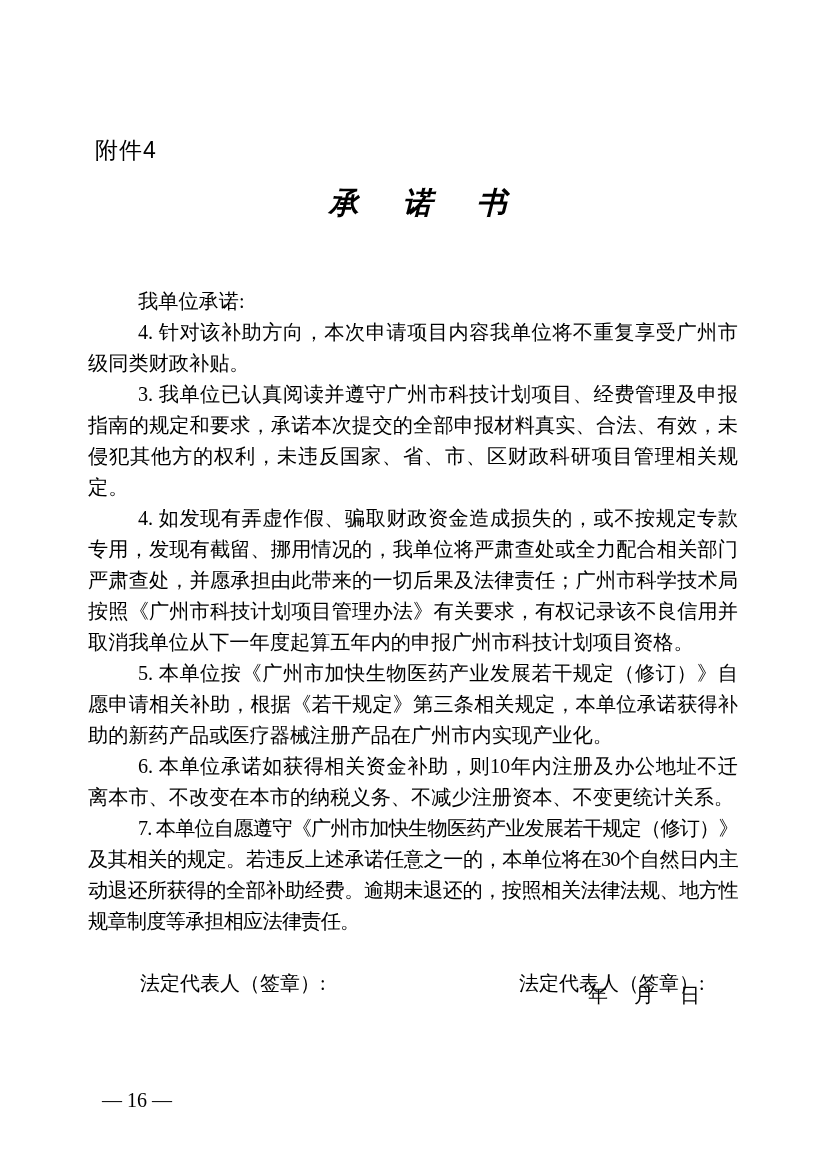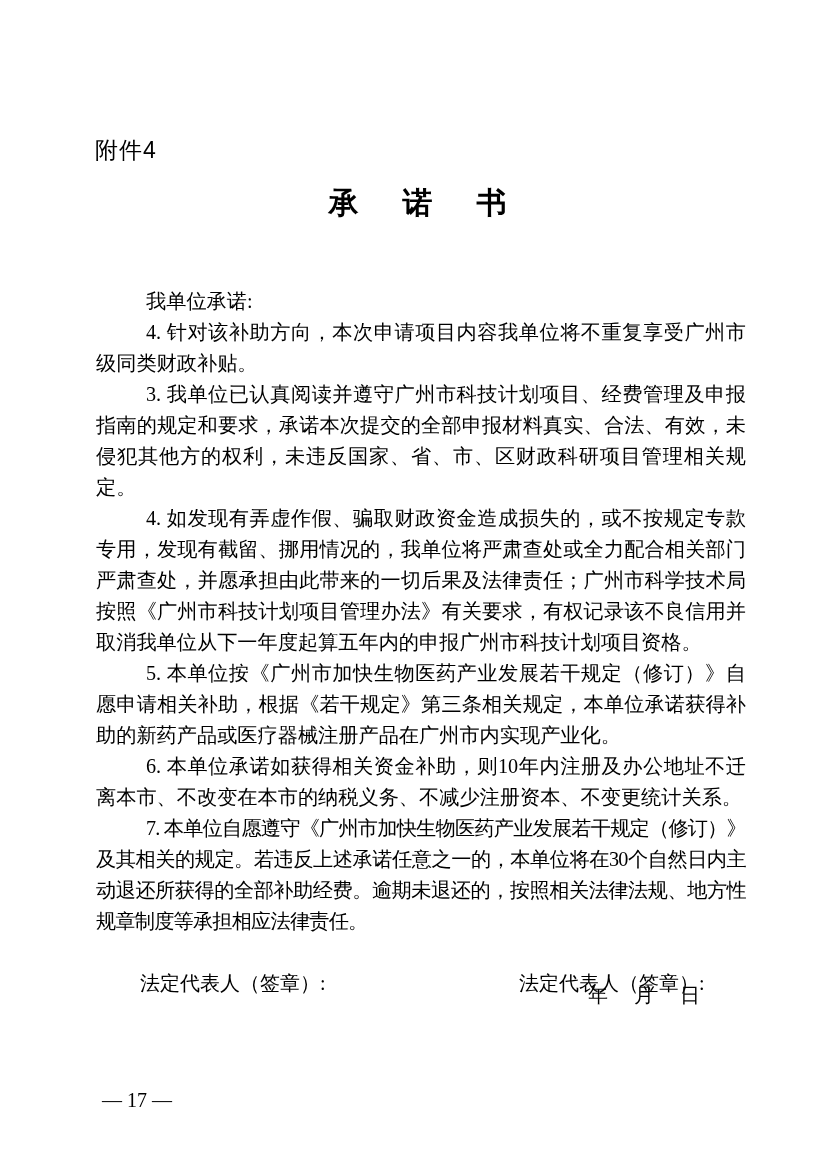--- a/index.html
+++ b/index.html
@@ -25,24 +25,25 @@
     position: absolute;
     left: 96px;
     top: 184px;
     width: 650px;
     margin: 0;
     text-align: center;
     font-size: 30px;
     font-weight: bold;
     letter-spacing: 7px;
     line-height: 38px;
+    font-style: italic;
   }
   .doc-body {
     position: absolute;
-    left: 96px;
+    left: 88px;
     top: 286px;
     width: 650px;
     font-size: 20.2px;
     line-height: 31px;
     text-align: justify;
     text-justify: inter-ideograph;
   }
   .doc-body p {
     margin: 0;
     padding: 0;
@@ -98,15 +99,15 @@
     <p class="tight">7. 本单位自愿遵守《广州市加快生物医药产业发展若干规定（修订）》及其相关的规定。若违反上述承诺任意之一的，本单位将在30个自然日内主动退还所获得的全部补助经费。逾期未退还的，按照相关法律法规、地方性规章制度等承担相应法律责任。</p>
   </div>
 
   <div class="sig-row">
     <span class="sig-legal">法定代表人（签章）:</span>
     <span class="sig-unit">法定代表人（签章）:</span>
   </div>
 
   <div class="date-line">年　月　日</div>
 
-  <div class="page-number">— 17 —</div>
+  <div class="page-number">— 16 —</div>
 
 </div>
 
 </body></html>

